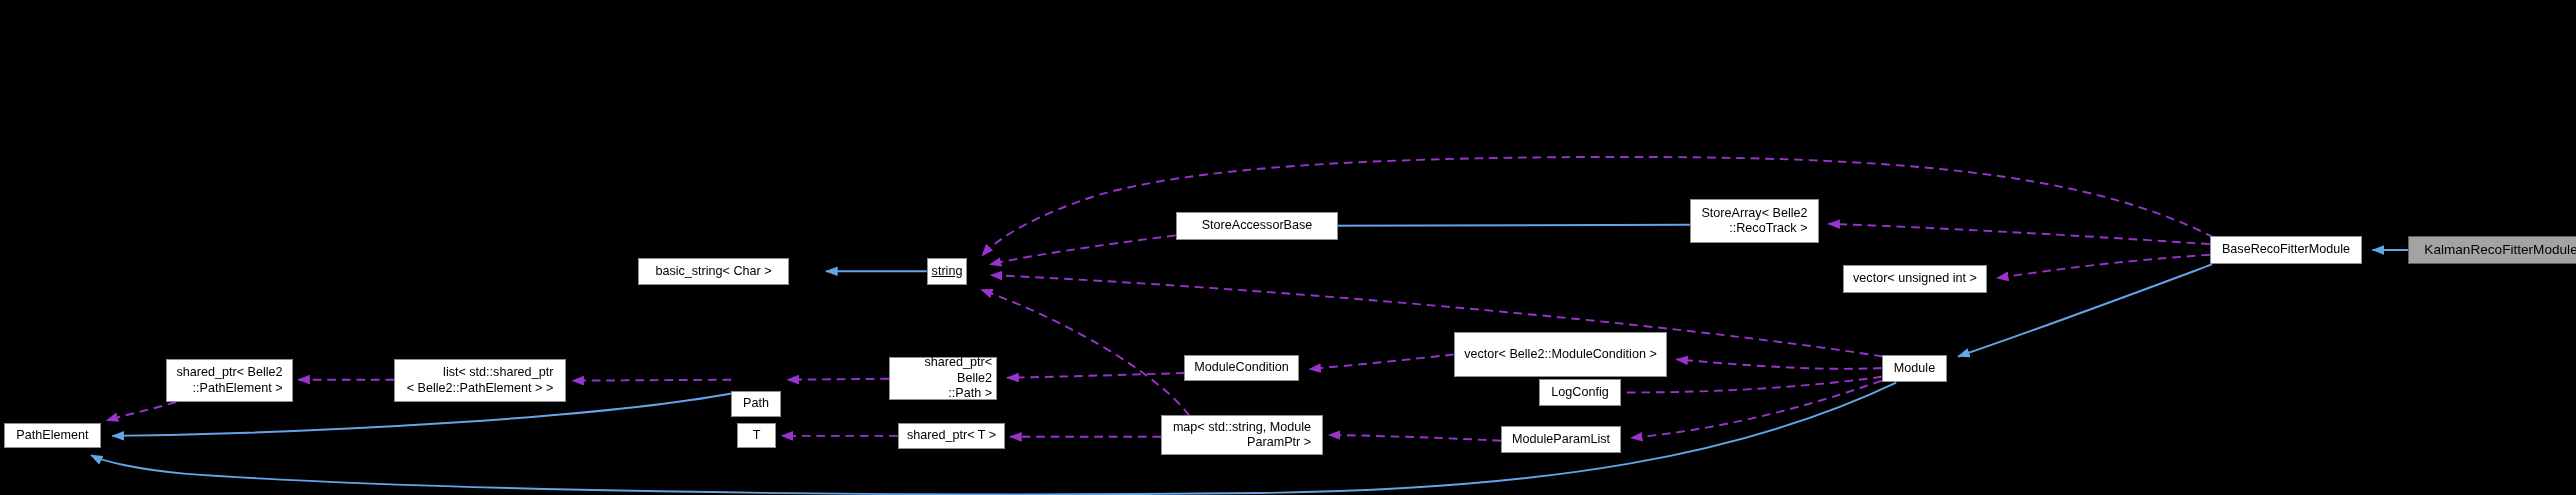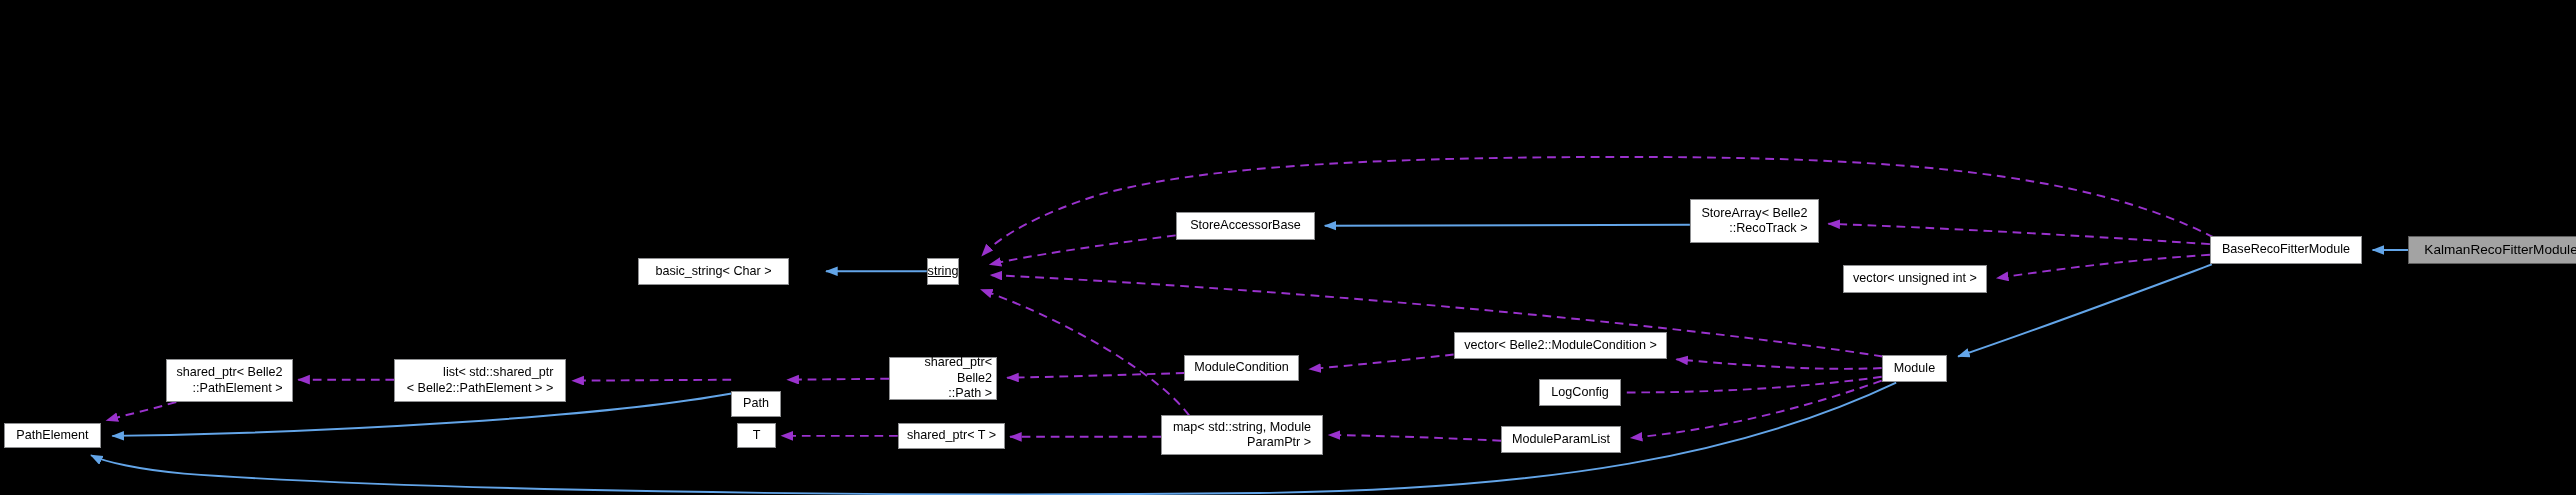--- a/index.html
+++ b/index.html
@@ -88,29 +88,29 @@
   </svg>
 
   <div class="node" style="left:3.9px;top:423px;width:97px;height:25px;">PathElement</div>
   <div class="node" style="left:166px;top:359px;width:127px;height:43px;">shared_ptr&lt; Belle2
 ::PathElement &gt;</div>
   <div class="node" style="left:394px;top:359px;width:172px;height:43px;">list&lt; std::shared_ptr
 &lt; Belle2::PathElement &gt; &gt;</div>
   <div class="node" style="left:731px;top:368px;width:50px;height:26px;margin-top:23px;">Path</div>
   <div class="node" style="left:737px;top:423px;width:39px;height:25px;">T</div>
   <div class="node" style="left:638px;top:258px;width:151px;height:27px;">basic_string&lt; Char &gt;</div>
-  <div class="node" style="left:927px;top:258px;width:32px;height:27px;text-decoration:underline;">string</div>
+  <div class="node" style="left:927px;top:258px;width:40px;height:27px;text-decoration:underline;">string</div>
   <div class="node" style="left:889px;top:357px;width:108px;height:43px;">shared_ptr&lt; Belle2
 ::Path &gt;</div>
   <div class="node" style="left:898px;top:423px;width:107px;height:26px;">shared_ptr&lt; T &gt;</div>
-  <div class="node" style="left:1176px;top:212px;width:139px;height:28px;">StoreAccessorBase</div>
+  <div class="node" style="left:1176px;top:212px;width:162px;height:28px;">StoreAccessorBase</div>
   <div class="node" style="left:1184px;top:355px;width:115px;height:26px;">ModuleCondition</div>
   <div class="node" style="left:1161px;top:415px;width:162px;height:40px;">map&lt; std::string, Module
 ParamPtr &gt;</div>
-  <div class="node" style="left:1454px;top:332px;width:213px;height:27px;">vector&lt; Belle2::ModuleCondition &gt;</div>
+  <div class="node" style="left:1454px;top:332px;width:213px;height:45px;">vector&lt; Belle2::ModuleCondition &gt;</div>
   <div class="node" style="left:1517px;top:379px;width:82px;height:27px;margin-left:22px;">LogConfig</div>
   <div class="node" style="left:1501px;top:426px;width:120px;height:27px;">ModuleParamList</div>
   <div class="node" style="left:1690px;top:199px;width:129px;height:44px;">StoreArray&lt; Belle2
 ::RecoTrack &gt;</div>
   <div class="node" style="left:1843px;top:265px;width:144px;height:28px;">vector&lt; unsigned int &gt;</div>
   <div class="node" style="left:1882px;top:355px;width:65px;height:27px;">Module</div>
   <div class="node" style="left:2210px;top:236px;width:152px;height:28px;">BaseRecoFitterModule</div>
   <div class="node hl" style="left:2408px;top:236px;width:186px;height:28px;">KalmanRecoFitterModule</div>
 
 </div>

